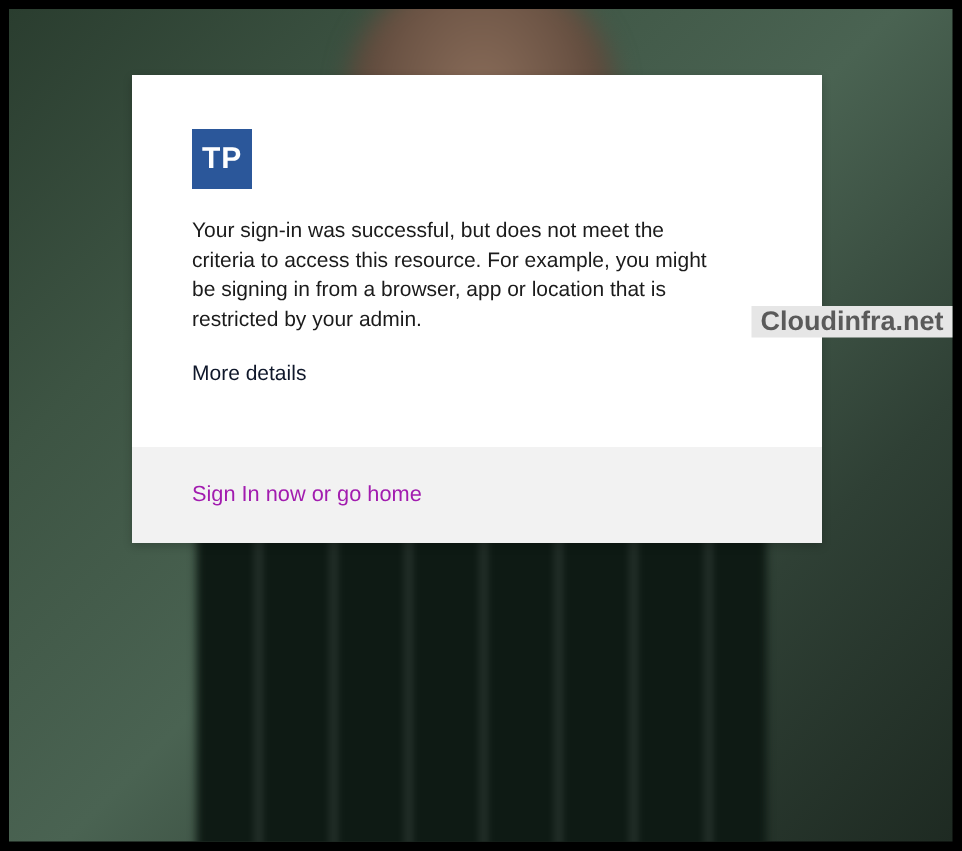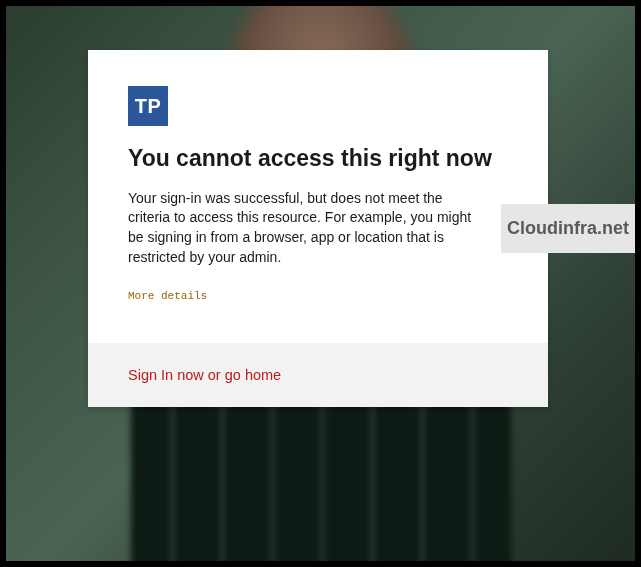--- a/index.html
+++ b/index.html
@@ -99,41 +99,40 @@
       margin-bottom: 16px;
     }
     .message {
       font-size: 14px;
       color: #1b1b1b;
       line-height: 1.4;
       margin-bottom: 18px;
       max-width: 360px;
     }
     .more-details {
-      font-size: 11px;
-      color: #a16207;
+      font-size: 14px;
+      color: #0f172a;
       cursor: pointer;
       display: inline-block;
-      font-family: Liberation Mono, monospace;
     }
     .dialog-footer {
       background: #f2f2f2;
       padding: 24px 40px;
       font-size: 14.5px;
-      color: #b91c1c;
+      color: #a21caf;
     }
     .watermark {
       position: absolute;
       top: 204px;
       right: 6px;
       background: #e6e6e6;
       color: #5a5a5a;
       font-weight: 700;
       font-size: 18px;
-      padding: 14px 6px;
+      padding: 0 6px;
       font-family: Arial, sans-serif;
     }
   </style>
 </head>
 <body>
 
 <div class="background">
   <div class="bg-figure">
     <div class="bg-head"></div>
     <div class="bg-body">
@@ -146,21 +145,20 @@
       <div class="bg-stripe" style="left:340px"></div>
     </div>
   </div>
 </div>
 
 <div class="dialog-card">
   <div class="dialog-body">
     <div class="logo">
       <span>TP</span>
     </div>
-    <h1 class="heading">You cannot access this right now</h1>
     <p class="message">Your sign-in was successful, but does not meet the criteria to access this resource. For example, you might be signing in from a browser, app or location that is restricted by your admin.</p>
     <a class="more-details">More details</a>
   </div>
   <div class="dialog-footer">
     <span>Sign In now or go home</span>
   </div>
 </div>
 
 <div class="watermark">Cloudinfra.net</div>
 

